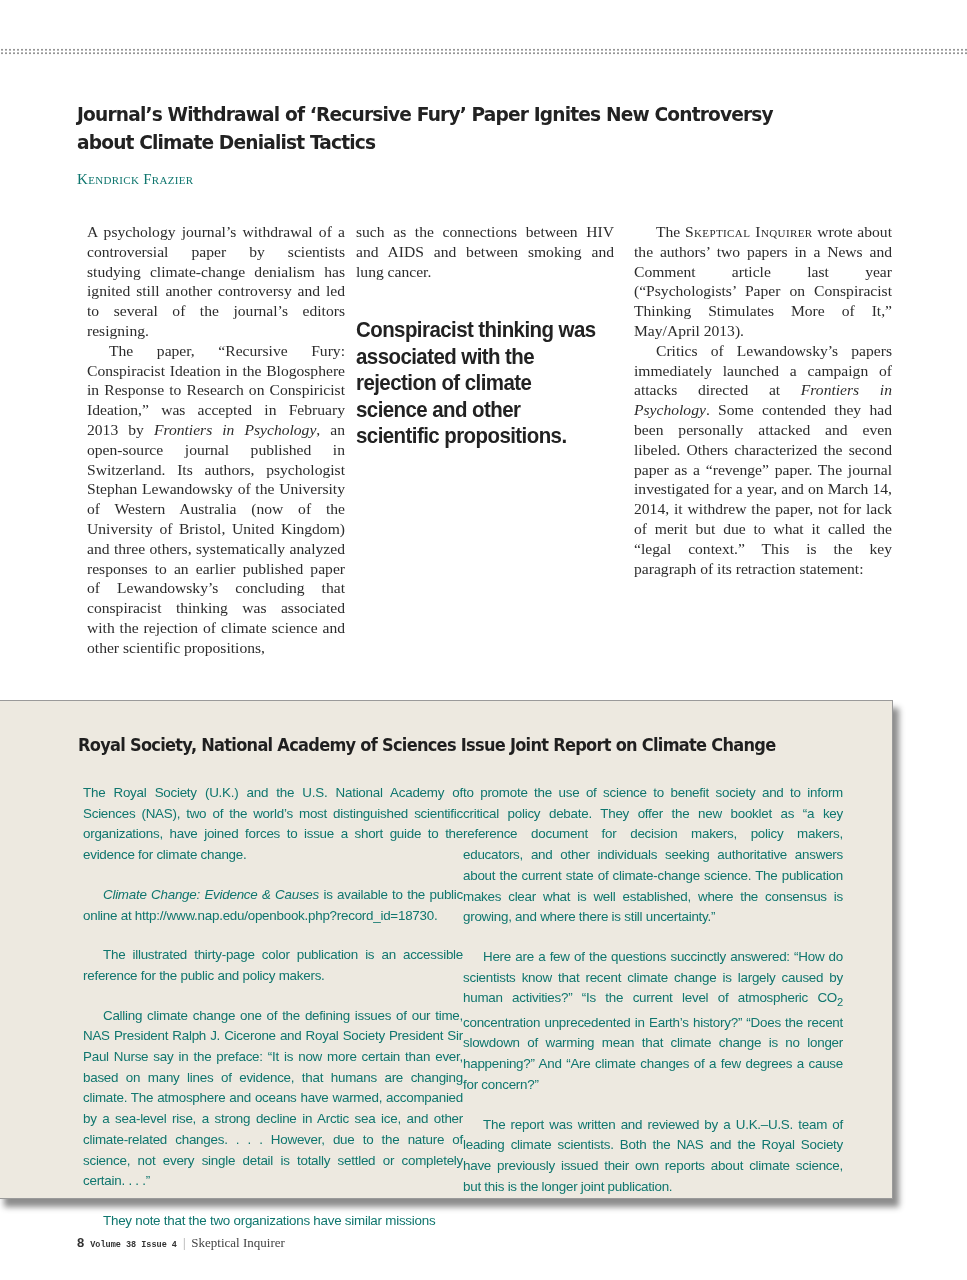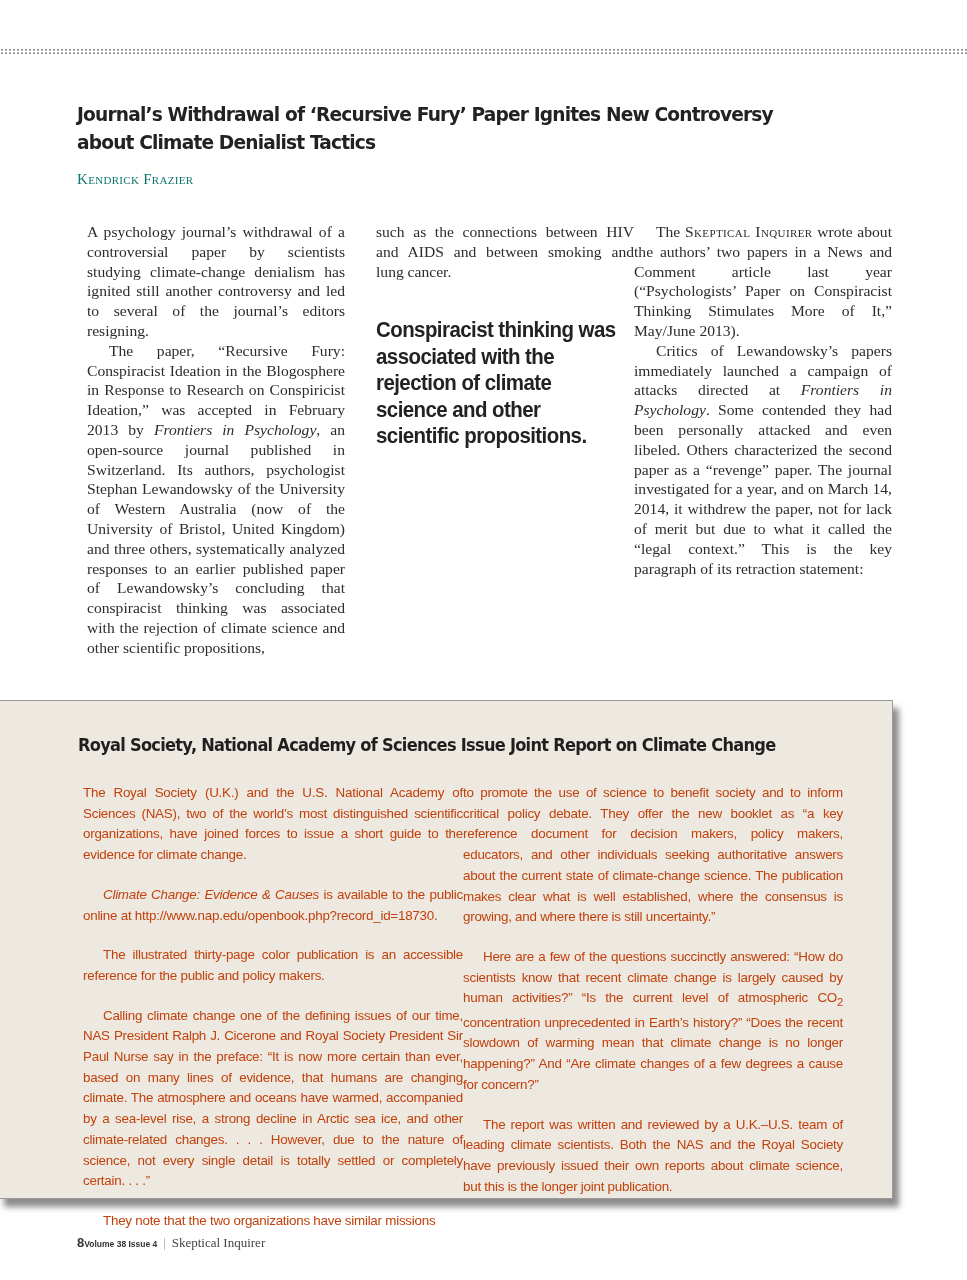--- a/index.html
+++ b/index.html
@@ -14,42 +14,42 @@
     line-height: 28px; letter-spacing: -0.9px; color: #222; transform: scaleX(0.93); transform-origin: left top; }
 
   .byline { position: absolute; left: 77px; top: 171px; margin: 0;
     font-family: "Liberation Serif", serif; font-size: 15px; color: #0f766e; font-variant: small-caps; letter-spacing: 0.3px; }
 
   .col { position: absolute; top: 222px; width: 258px; font-family: "Liberation Serif", serif;
     font-size: 15.6px; line-height: 19.8px; text-align: justify; color: #2c2c2c; hyphens: auto; }
   .col p { margin: 0; }
   .col p.indent { text-indent: 22px; }
   .col1 { left: 78px; margin-left: 9px; }
-  .col2 { left: 376px; }
+  .col2 { left: 356px; }
   .col3 { left: 634px; }
   .sc { font-variant: small-caps; letter-spacing: 0.4px; }
 
   .pullquote { margin: 36px 0 34px 0; font-family: "Liberation Sans", sans-serif; font-weight: bold;
     font-size: 22px; line-height: 26.5px; letter-spacing: -0.6px; color: #222; text-align: left; transform: scaleX(0.93); transform-origin: left top; width: 270px; }
 
   .sidebar { position: absolute; left: -2px; top: 700px; width: 893px; height: 497px;
     background: #ede9e0; border: 1px solid #9a9a9a; box-shadow: 6px 8px 6px rgba(0,0,0,0.45); }
   .sidebar-title { position: absolute; left: 79px; top: 33px; margin: 0;
     font-family: "DejaVu Sans", sans-serif; font-weight: bold; font-size: 18px; letter-spacing: -0.8px;
     color: #1f1f1f; transform: scaleX(0.9); transform-origin: left top; white-space: nowrap; }
   .scol { position: absolute; top: 82px; width: 380px; font-family: "Liberation Sans", sans-serif;
-    font-size: 13.4px; line-height: 20.7px; text-align: justify; color: #c2410c; letter-spacing: -0.25px; }
+    font-size: 13.4px; line-height: 20.7px; text-align: justify; color: #0f766e; letter-spacing: -0.25px; }
   .scol p { margin: 0; }
   .scol p.indent { text-indent: 20px; margin-top: 19px; }
   .scol1 { left: 84px; }
   .scol2 { left: 464px; }
 
   .footer { position: absolute; left: 77px; top: 1235px; font-size: 12px; color: #333; white-space: nowrap; }
   .footer .pg { font-family: "Liberation Sans", sans-serif; font-weight: bold; font-size: 13px; }
-  .footer .vol { font-family: Liberation Sans, sans-serif; font-weight: bold; font-size: 8.5px; }
+  .footer .vol { font-family: Liberation Mono, monospace; font-weight: bold; font-size: 8.5px; margin-left: 6px; }
   .footer .sep { color: #999; margin: 0 6px; }
   .footer .mag { font-family: "Liberation Serif", serif; font-size: 13px; color: #444; }
 </style>
 </head>
 <body>
 
 <div class="dotted-rule"></div>
 
 <h1 class="headline">Journal’s Withdrawal of ‘Recursive Fury’ Paper Ignites New Controversy about Climate Denialist Tactics</h1>
 <div class="byline">Kendrick Frazier</div>
@@ -58,21 +58,21 @@
   <p>A psychology journal’s withdrawal of a controversial paper by scientists studying climate-change denialism has ignited still another controversy and led to several of the journal’s editors resigning.</p>
   <p class="indent"><span>The paper, “Recursive Fury: Conspiracist Ideation in the Blogosphere in Response to Research on Conspiricist Ideation,” was accepted in February 2013 by </span><i>Frontiers in Psychology</i><span>, an open-source journal published in Switzerland. Its authors, psychologist Stephan Lewandowsky of the University of Western Australia (now of the University of Bristol, United Kingdom) and three others, systematically analyzed responses to an earlier published paper of Lewandowsky’s concluding that conspiracist thinking was associated with the rejection of climate science and other scientific propositions,</span></p>
 </div>
 
 <div class="col col2">
   <p>such as the connections between HIV and AIDS and between smoking and lung cancer.</p>
   <div class="pullquote">Conspiracist thinking was associated with the rejection of climate science and other scientific propositions.</div>
 </div>
 
 <div class="col col3">
-  <p class="indent"><span>The </span><span class="sc">Skeptical Inquirer</span><span> wrote about the authors’ two papers in a News and Comment article last year (“Psychologists’ Paper on Conspiracist Thinking Stimulates More of It,” May/June 2013).</span></p>
+  <p class="indent"><span>The </span><span class="sc">Skeptical Inquirer</span><span> wrote about the authors’ two papers in a News and Comment article last year (“Psychologists’ Paper on Conspiracist Thinking Stimulates More of It,” May/April 2013).</span></p>
   <p class="indent"><span>Critics of Lewandowsky’s papers immediately launched a campaign of attacks directed at </span><i>Frontiers in Psychology</i><span>. Some contended they had been personally attacked and even libeled. Others characterized the second paper as a “revenge” paper. The journal investigated for a year, and on March 14, 2014, it withdrew the paper, not for lack of merit but due to what it called the “legal context.” This is the key paragraph of its retraction statement:</span></p>
 </div>
 
 <div class="sidebar">
   <h2 class="sidebar-title">Royal Society, National Academy of Sciences Issue Joint Report on Climate Change</h2>
   <div class="scol scol1">
     <p>The Royal Society (U.K.) and the U.S. National Academy of Sciences (NAS), two of the world’s most distinguished scientific organizations, have joined forces to issue a short guide to the evidence for climate change.</p>
     <p class="indent"><i>Climate Change: Evidence &amp; Causes</i><span> is available to the public online at http://www.nap.edu/openbook.php?record_id=18730.</span></p>
     <p class="indent">The illustrated thirty-page color publication is an accessible reference for the public and policy makers.</p>
     <p class="indent">Calling climate change one of the defining issues of our time, NAS President Ralph J. Cicerone and Royal Society President Sir Paul Nurse say in the preface: “It is now more certain than ever, based on many lines of evidence, that humans are changing climate. The atmosphere and oceans have warmed, accompanied by a sea-level rise, a strong decline in Arctic sea ice, and other climate-related changes. . . . However, due to the nature of science, not every single detail is totally settled or completely certain. . . .”</p>

